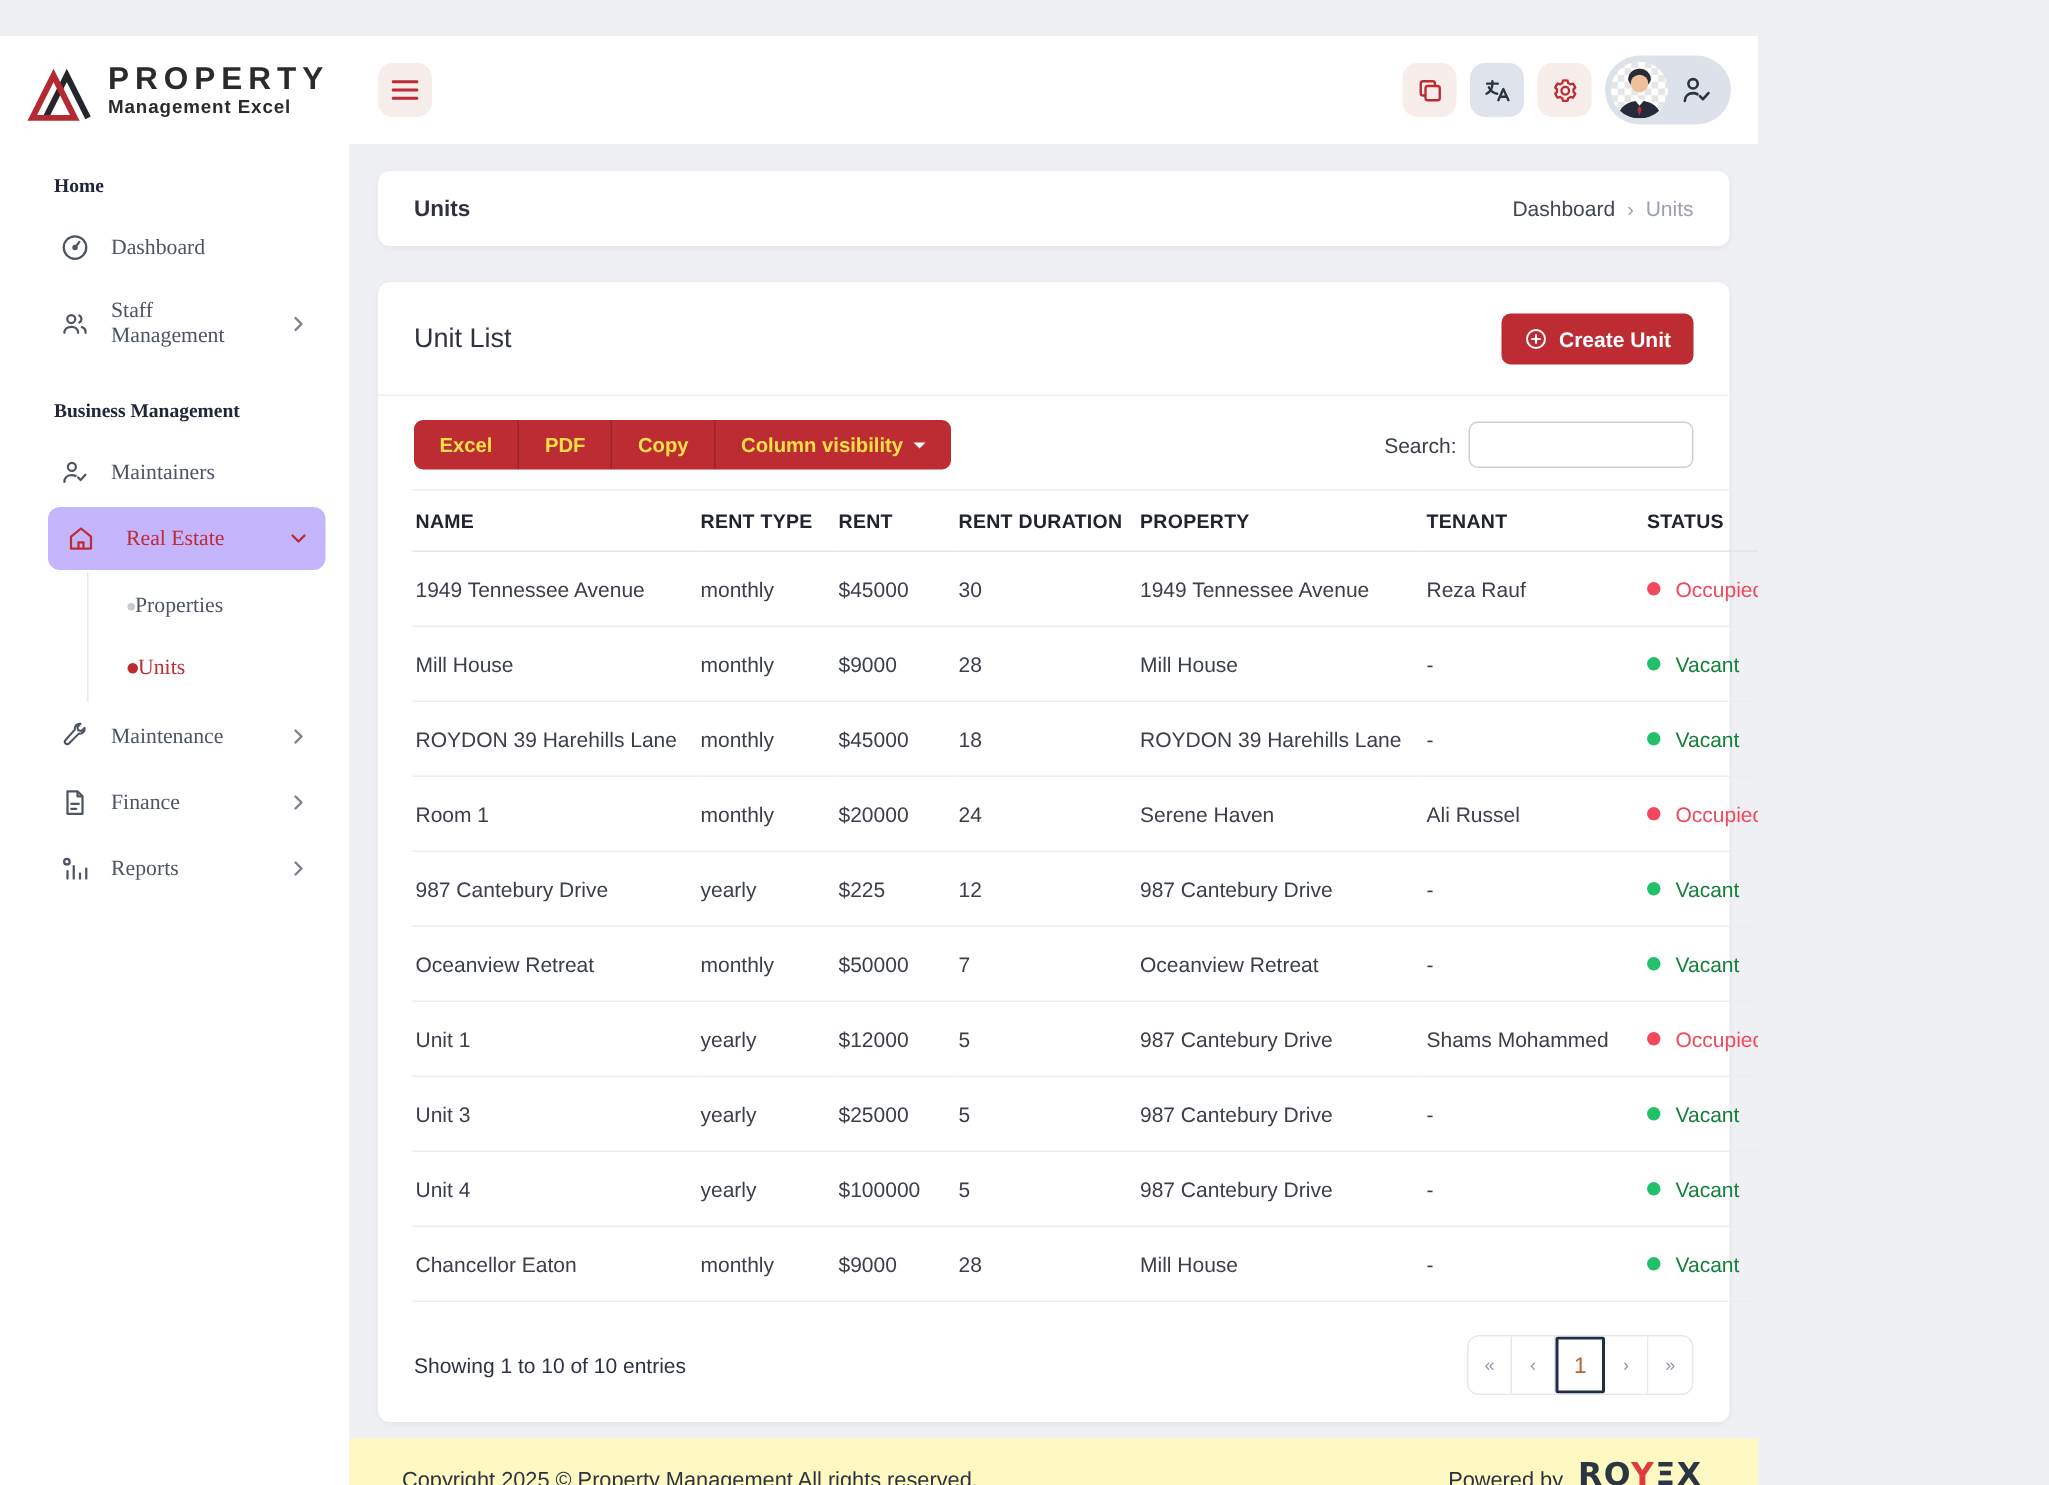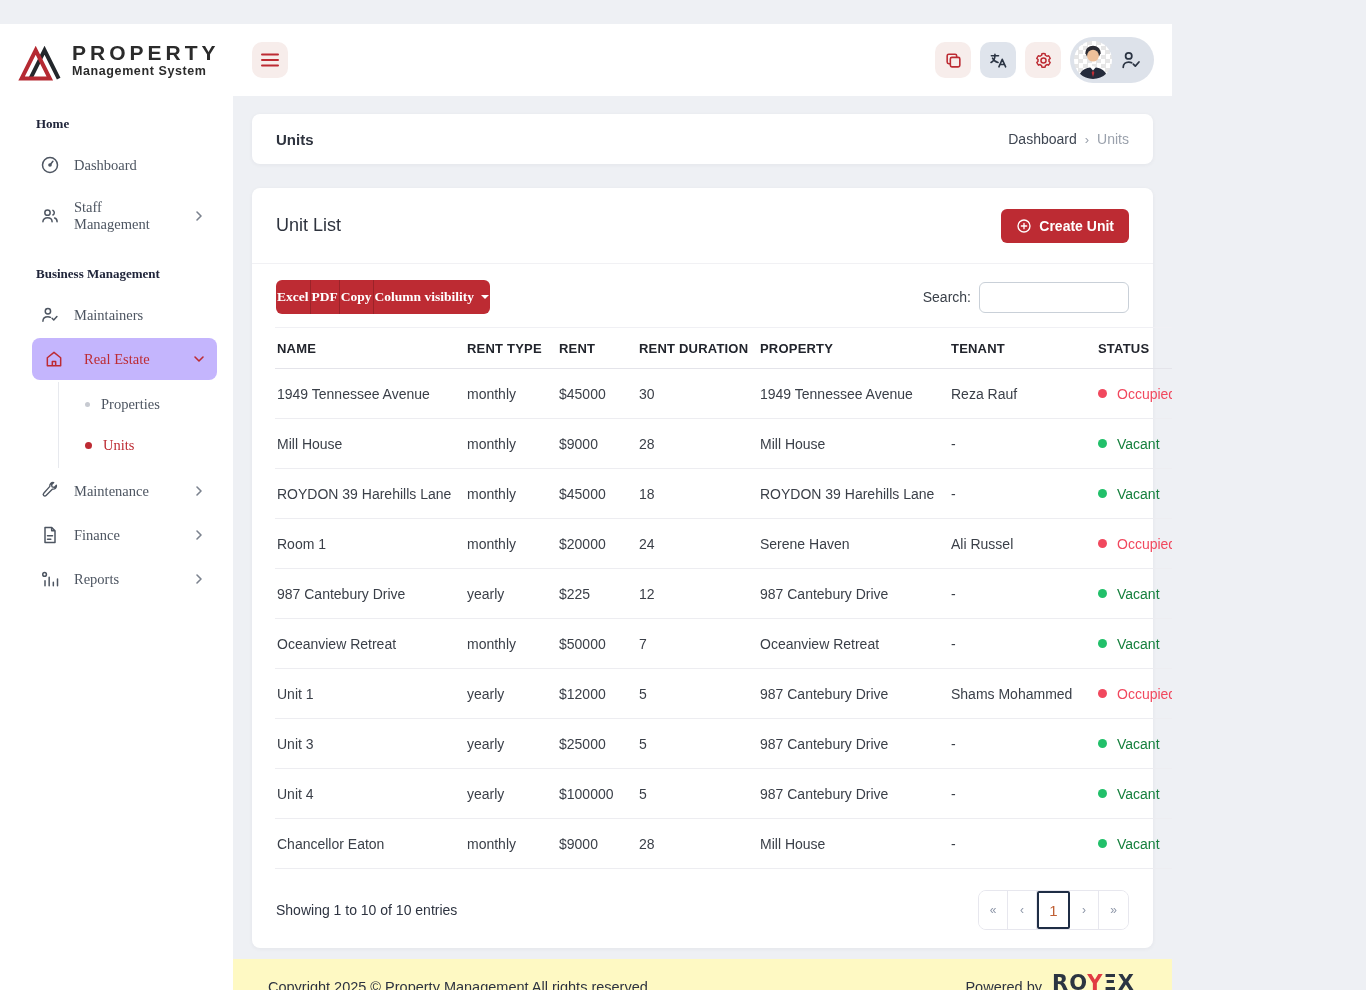--- a/index.html
+++ b/index.html
@@ -24,21 +24,21 @@
   
   .sidebar { grid-row:2/4; background:#fff; padding:14px 16px 0 16px;font-family:Liberation Serif, serif; }
   .side-section { font-size:13px; font-weight:700; color:#20253a; padding:6px 0 10px 20px; }
   .side-section.second { margin-top:16px; }
   .side-item { display:flex; align-items:center; gap:14px; padding:11px 12px 11px 24px; color:#4d5561; font-size:14.5px; cursor:pointer; border-radius:8px; margin:2px 0 2px 0; }
   .side-item .chev { margin-left:auto; color:#7b828e; }
   .side-item.active { background:#c4b5fd; color:#bd2b33; margin-left:16px; padding-left:12px; font-weight:500;gap:20px; }
   .side-item.active .chev { color:#bd2b33; }
   .side-item svg { flex:0 0 auto; }
   .subwrap { border-left:1px solid #e7e9ee; margin-left:42px; padding:2px 0; }
-  .sub-item { display:flex; align-items:center; gap:11px; padding:12px 0 12px 26px; font-size:14.5px; color:#4d5561; cursor:pointer; }
+  .sub-item { display:flex; align-items:center; padding:12px 0 12px 26px; font-size:14.5px; color:#4d5561; cursor:pointer; }
   .sub-item .dot { width:5px; height:5px; border-radius:50%; background:#c7cad1; }
   .sub-item.active { color:#bd2b33; font-weight:500; }
   .sub-item.active .dot { width:7px; height:7px; background:#bd2b33; }
 
   
   .main { background:#eef0f4; padding:18px 19px 0 19px; overflow:hidden; }
   .card { background:#fff; border-radius:8px; box-shadow:0 1px 4px rgba(30,35,60,.05); }
   .page-head { height:50px; display:flex; align-items:center; justify-content:space-between; padding:0 24px; margin-bottom:24px; }
   .page-title { font-size:15px; font-weight:700; color:#2e333e; }
   .breadcrumb { display:flex; align-items:center; gap:8px; font-size:14px; }
@@ -46,21 +46,21 @@
   .breadcrumb .bc-sep { color:#9aa1ac; font-size:13px; }
   .breadcrumb .bc-current { color:#9aa1ac; }
 
   .list-card { height:760px; display:flex; flex-direction:column; }
   .card-head { height:76px; display:flex; align-items:center; justify-content:space-between; padding:0 24px; border-bottom:1px solid #f1f1f4; }
   .card-title { font-size:18px; font-weight:400; color:#2e333e; }
   .create-btn { display:flex; align-items:center; gap:7px; background:#bd2b33; color:#fff; border:none; border-radius:6px; padding:9px 15px; font-size:14px; font-weight:600; cursor:pointer; font-family:inherit; }
 
   .table-toolbar { display:flex; align-items:center; justify-content:space-between; padding:16px 24px 13px 24px; }
   .btn-group { display:flex; background:#bd2b33; border-radius:6px; overflow:hidden; }
-  .btn-group button { background:transparent; border:none; color:#ffffff; font-size:13.5px; font-weight:700; padding:9px 1px; cursor:pointer; font-family:Liberation Serif, serif; display:flex; align-items:center; gap:7px; }
+  .btn-group button { background:transparent; border:none; color:#fde047; font-size:13.5px; font-weight:700; padding:9px 17px; cursor:pointer; font-family:Liberation Sans, sans-serif; display:flex; align-items:center; gap:7px; }
   .btn-group button + button { border-left:1px solid rgba(0,0,0,.18); }
   .caret { width:0; height:0; border-left:4px solid transparent; border-right:4px solid transparent; border-top:4px solid #fff; display:inline-block; }
   .search-wrap { display:flex; align-items:center; gap:8px; font-size:14px; color:#3a4049; }
   .search-wrap input { width:150px; height:31px; border:1px solid #c9d0d8; border-radius:6px; padding:4px 10px; font-size:14px; font-family:inherit; outline:none; }
 
   .table-wrap { padding:0 23px; flex:1; }
   table { width:100%; border-collapse:collapse; table-layout:fixed; }
   thead th { text-align:left; font-size:13px; font-weight:700; color:#21242c; letter-spacing:.2px; padding:13px 4px 12px 2px; border-top:1px solid #f0f0f4; border-bottom:1px solid #e4e4ea; }
   tbody td { font-size:14px; color:#3a3f48; padding:0 4px 0 2px; height:50px; border-bottom:1px solid #ededf1; }
   .status { display:flex; align-items:center; gap:10px; font-size:14px; }
@@ -93,21 +93,21 @@
 <div class="app">
 
   <header class="topbar">
     <div class="brand">
       <svg class="brand-mark" viewBox="0 0 52 48">
         <path d="M14 45 L30 13 L46 45" fill="none" stroke="#23272b" stroke-width="4.5"></path>
         <path d="M4 45 L20 13 L36 45 Z" fill="none" stroke="#b52a32" stroke-width="4.5"></path>
       </svg>
       <div class="brand-text">
         <div class="brand-name">PROPERTY</div>
-        <div class="brand-tag">Management System</div>
+        <div class="brand-tag">Management Excel</div>
       </div>
     </div>
     <button class="iconbtn pink hamburger">
       <svg width="18" height="14" viewBox="0 0 18 14">
           <path d="M1 1.5h16M1 7h16M1 12.5h16" stroke="currentColor" stroke-width="2" stroke-linecap="round"></path>
         </svg>
     </button>
     <div class="topbar-right">
       <button class="iconbtn pink">
         <svg width="19" height="19" viewBox="0 0 24 24" fill="none" stroke="currentColor" stroke-width="2">

